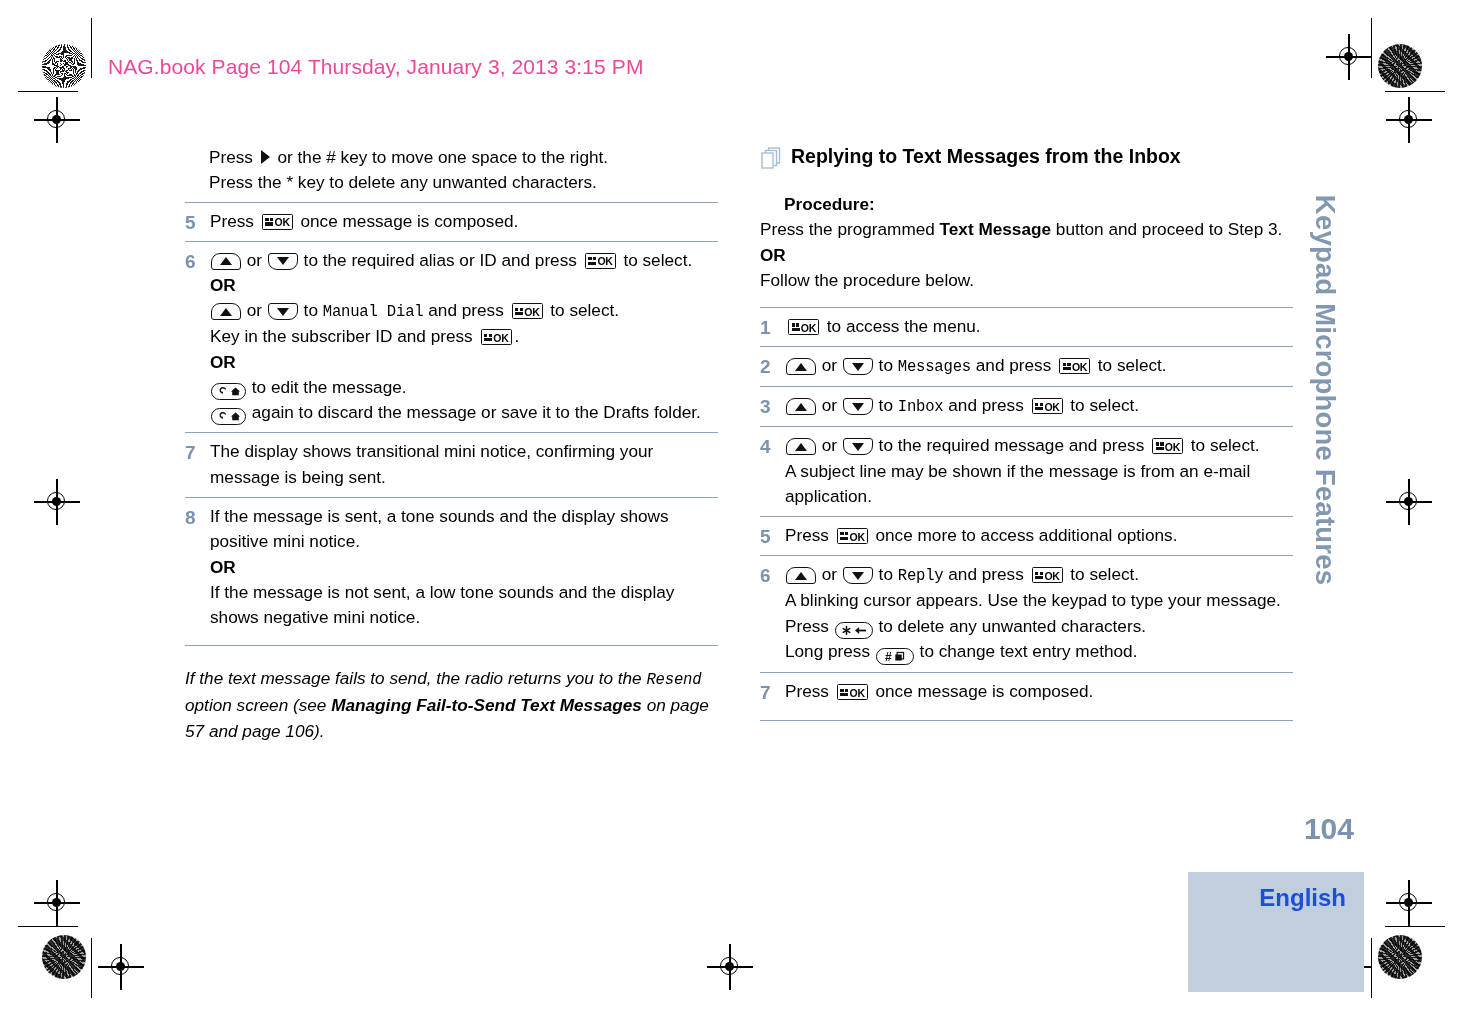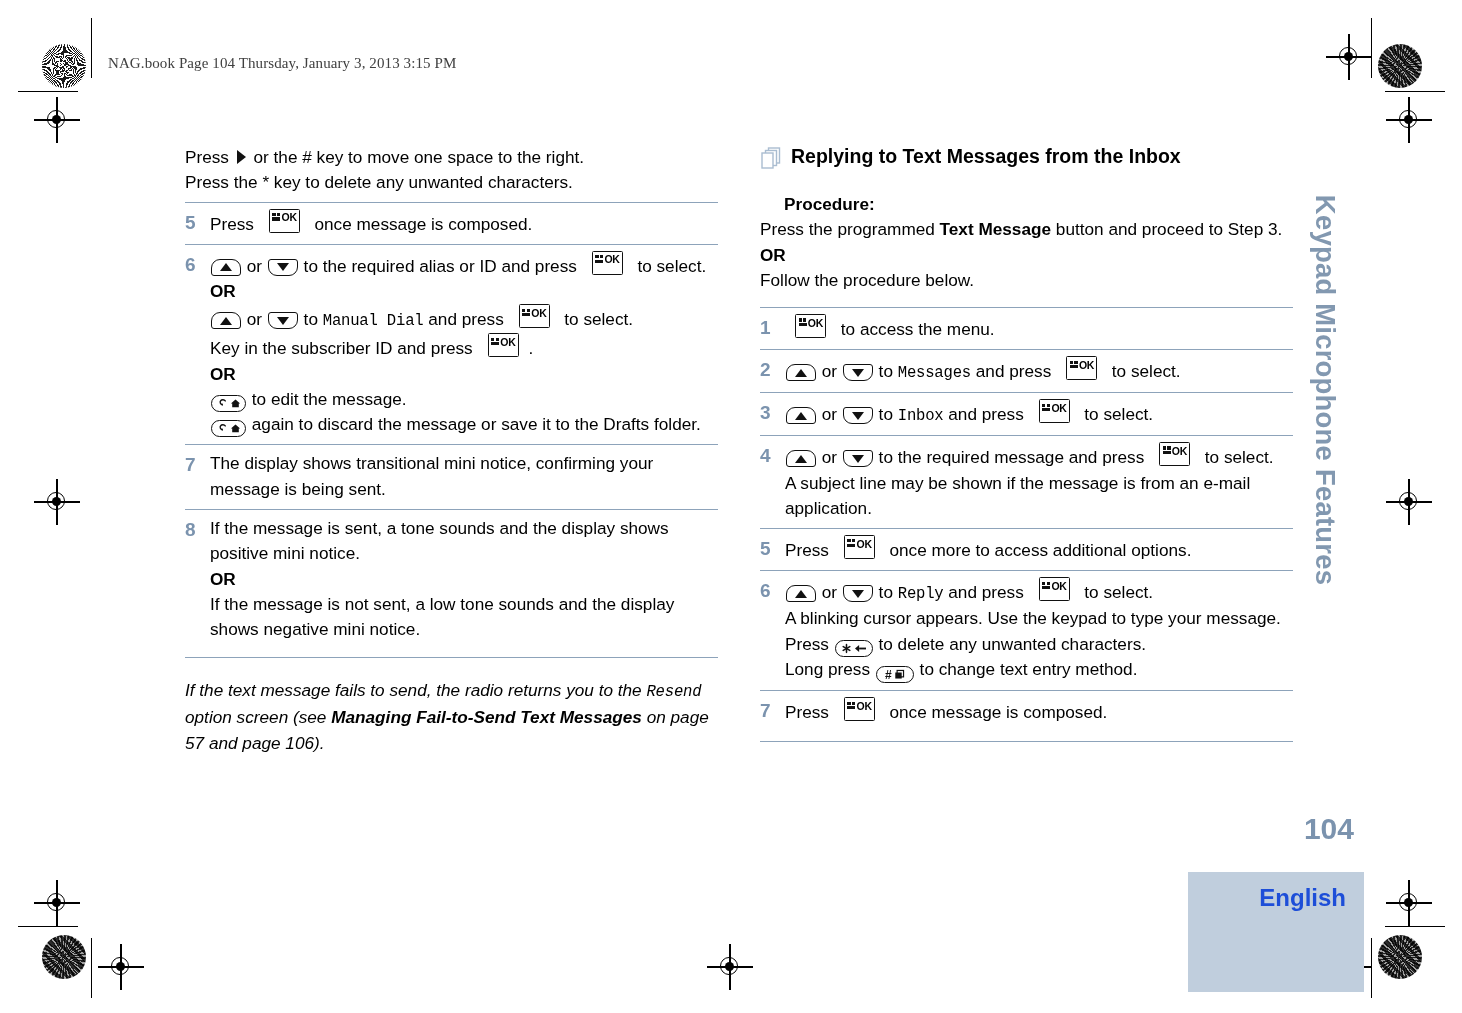--- a/index.html
+++ b/index.html
@@ -24,22 +24,22 @@
       repeating-conic-gradient(#2a2a2a 0deg 5deg,#d8d8d8 5deg 10deg),
       repeating-linear-gradient(45deg,#333 0 3px,#bbb 3px 6px);
       background-blend-mode:multiply;}
   .trimline{position:absolute;background:#000;}
 
   
   #content{position:absolute;left:0;top:0;width:1462px;height:1013px;}
 
   .filehdr{
     position:absolute;left:108px;top:55px;
-    font-family:Liberation Serif, serif;
-    font-size:15px;color:#404040;white-space:nowrap;letter-spacing:.1px;
+    font-family:Liberation Sans, sans-serif;
+    font-size:21px;color:#ec4899;white-space:nowrap;letter-spacing:.1px;
   }
 
   
   .sidetab{
     position:absolute;left:1289px;top:140px;width:72px;height:500px;
   }
   .sidetab span{
     position:absolute;left:50%;top:50%;
     transform:translate(-50%,-50%) rotate(90deg);
     transform-origin:center center;
@@ -71,40 +71,40 @@
   .pages-icon{flex:0 0 auto;margin-top:2px;}
 
   .para{font-size:17.2px;line-height:1.47;margin:0;}
   .para.bold{font-weight:bold;margin-left:24px;}
   .mono{font-family:"Liberation Mono", monospace;font-size:15.6px;letter-spacing:-0.2px;}
   .note{font-style:italic;font-size:17.2px;line-height:1.5;}
   .note b{font-weight:bold;font-style:italic;}
   .note .mono{font-style:italic;}
 
   
-  .preblock{margin-bottom:6px;}
+  .preblock{margin-bottom:6px;margin-left:24px;}
   .preblock .para{margin-left:0;}
 
   
   .step{display:flex;align-items:flex-start;border-top:1.8px solid #8da3ba;padding-top:6px;margin-top:0;}
   .step.first{border-top:1.8px solid #8da3ba;}
   .steplist{ }
   .steplist .step:last-child{border-bottom:1.8px solid #8da3ba;padding-bottom:8px;}
   .stepnum{flex:0 0 25px;font-size:19px;font-weight:bold;color:#7b93ae;line-height:1.33;padding-top:1px;}
   .stepbody{flex:1 1 auto;font-size:17.2px;line-height:1.47;padding-bottom:7px;}
   .stepbody .line{display:block;}
   .spacer14{height:14px;}
   .spacer20{height:20px;}
 
   
   .kicon{display:inline-block;vertical-align:-4px;position:relative;}
 
   
-  .k-ok{width:31px;height:24px;border:1.3px solid #111;border-radius:1.5px;
-        box-sizing:border-box;background:#fff;margin:0 10px;vertical-align:-3px;}
+  .k-ok{width:31px;height:16px;border:1.3px solid #111;border-radius:1.5px;
+        box-sizing:border-box;background:#fff;margin:0 3px;vertical-align:-3px;}
   .k-ok .grid{position:absolute;left:2.5px;top:3.2px;width:8px;height:8px;}
   .k-ok .grid i{position:absolute;background:#111;}
   .k-ok .grid i:nth-child(1){left:0;top:0;width:3.4px;height:3.2px;}
   .k-ok .grid i:nth-child(2){left:4.6px;top:0;width:3.4px;height:3.2px;}
   .k-ok .grid i:nth-child(3){left:0;top:4.6px;width:8px;height:3.2px;}
   .k-ok .oktxt{position:absolute;right:2px;top:0.5px;font-size:10.5px;
         font-weight:bold;font-family:"Liberation Sans",sans-serif;line-height:14px;letter-spacing:-0.3px;}
 
   
   .k-ud{width:30px;height:17px;box-sizing:border-box;border:1.4px solid #111;

